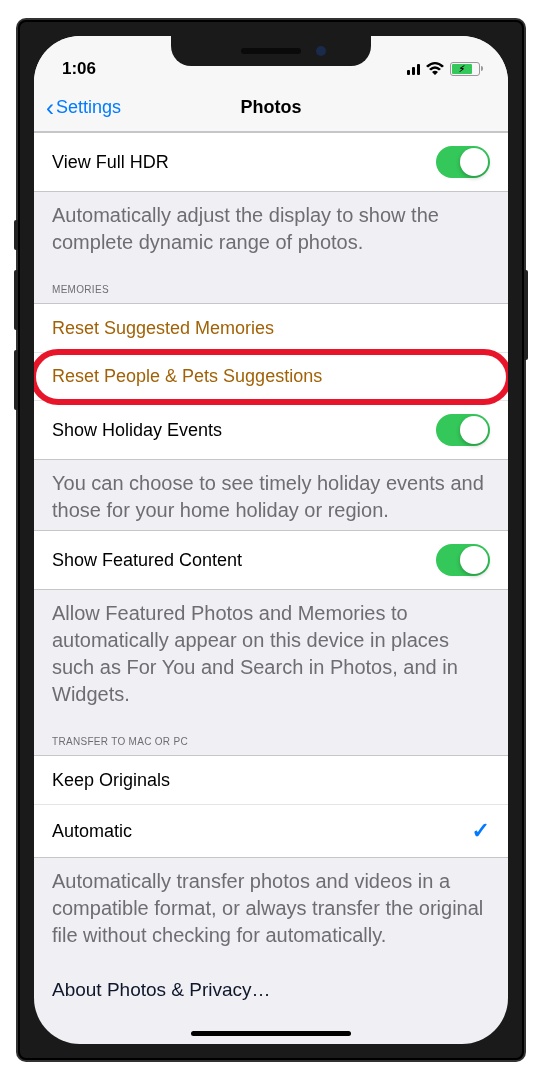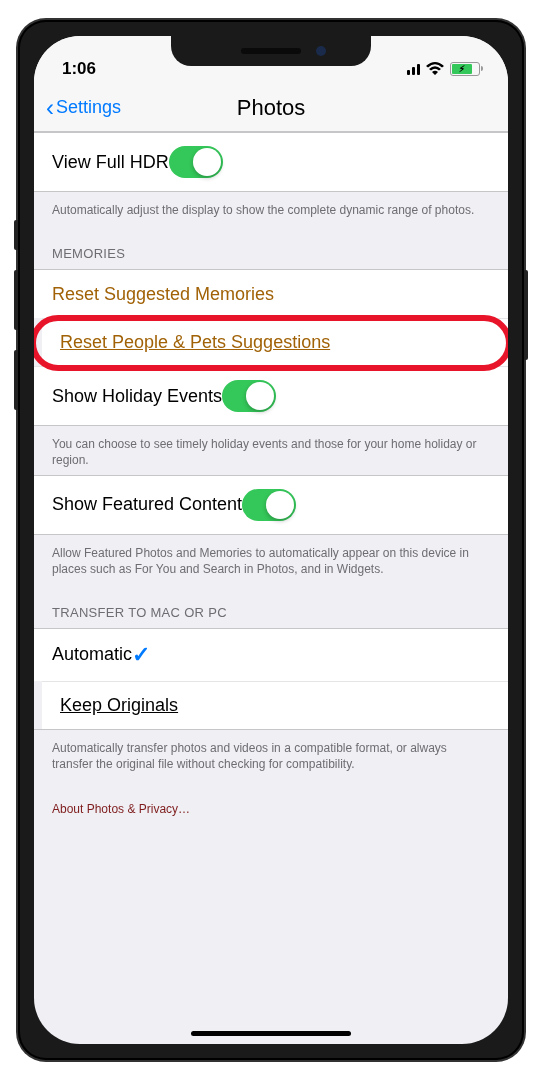--- a/index.html
+++ b/index.html
@@ -9,21 +9,21 @@
       width: 542px;
       height: 1080px;
       display: flex;
       align-items: center;
       justify-content: center;
     }
     .phone-frame {
       width: 506px;
       height: 1040px;
       background: #1a1a1a;
-      border-radius: 28px;
+      border-radius: 8px;
       padding: 16px;
       position: relative;
       box-shadow: 0 0 0 2px #333, inset 0 0 0 2px #000;
     }
     .phone-buttons-left {
       position: absolute;
       left: -4px;
       top: 200px;
       width: 4px;
     }
@@ -129,52 +129,52 @@
       color: #007aff;
       font-size: 18px;
       gap: 2px;
     }
     .nav-back-label { }
     .chevron-back { font-size: 24px; font-weight: 500; }
     .nav-title {
       position: absolute;
       left: 50%;
       transform: translateX(-50%);
-      font-size: 22px;
-      font-weight: 400;
+      font-size: 18px;
+      font-weight: 700;
       color: #000;
     }
 
     .content {
       height: calc(100% - 96px);
       overflow: hidden;
     }
 
     .cell {
       background: #fff;
       padding: 13px 18px;
       display: flex;
       align-items: center;
-      justify-content: flex-start;
+      justify-content: space-between;
       font-size: 18px;
       color: #000;
       min-height: 48px;
     }
-    .cell + .cell { border-top: 0.5px solid #e5e5e8; margin-left: 8px; text-decoration: underline; }
+    .cell + .cell { border-top: 0.5px solid #e5e5e8; margin-left: 0; }
     .group .cell:not(:first-child) { border-top: 0.5px solid #e5e5e8; }
     .cell.link { color: #a16207; }
     .section-header {
-      font-size: 13px;
+      font-size: 10px;
       color: #6d6d72;
       text-transform: uppercase;
       padding: 22px 18px 8px;
       letter-spacing: 0.3px;
     }
     .section-footer {
-      font-size: 12px;
+      font-size: 20px;
       color: #6d6d72;
       padding: 10px 18px 6px;
       line-height: 1.35;
     }
     .group { border-top: 0.5px solid #c6c6c8; border-bottom: 0.5px solid #c6c6c8; }
 
     .switch {
       width: 54px;
       height: 32px;
       border-radius: 16px;
@@ -198,22 +198,22 @@
     .highlight-ring {
       position: absolute;
       border: 6px solid #e8152a;
       border-radius: 28px;
       pointer-events: none;
       z-index: 50;
     }
 
     .about-link {
       padding: 24px 18px 10px;
-      color: #7f1d1d;
-      font-size: 12px;
+      color: #0f172a;
+      font-size: 19px;
     }
 
     .home-indicator {
       position: absolute;
       bottom: 8px;
       left: 50%;
       transform: translateX(-50%);
       width: 160px;
       height: 5px;
       background: #000;
@@ -297,28 +297,28 @@
           <div class="switch on">
               <div class="switch-knob"></div>
             </div>
         </div>
       </div>
       <div class="section-footer">Allow Featured Photos and Memories to automatically appear on this device in places such as For You and Search in Photos, and in Widgets.</div>
 
       <div class="section-header">TRANSFER TO MAC OR PC</div>
       <div class="group">
         <div class="cell">
+          <span>Keep Originals</span>
+        </div>
+        <div class="cell">
           <span>Automatic</span>
           <span class="checkmark">✓</span>
         </div>
-        <div class="cell">
-          <span>Keep Originals</span>
-        </div>
-      </div>
-      <div class="section-footer">Automatically transfer photos and videos in a compatible format, or always transfer the original file without checking for compatibility.</div>
+      </div>
+      <div class="section-footer">Automatically transfer photos and videos in a compatible format, or always transfer the original file without checking for automatically.</div>
 
       <div class="about-link">
         <span>About Photos &amp; Privacy…</span>
       </div>
 
     </div>
 
     <div class="home-indicator"></div>
   </div>
 </div>

